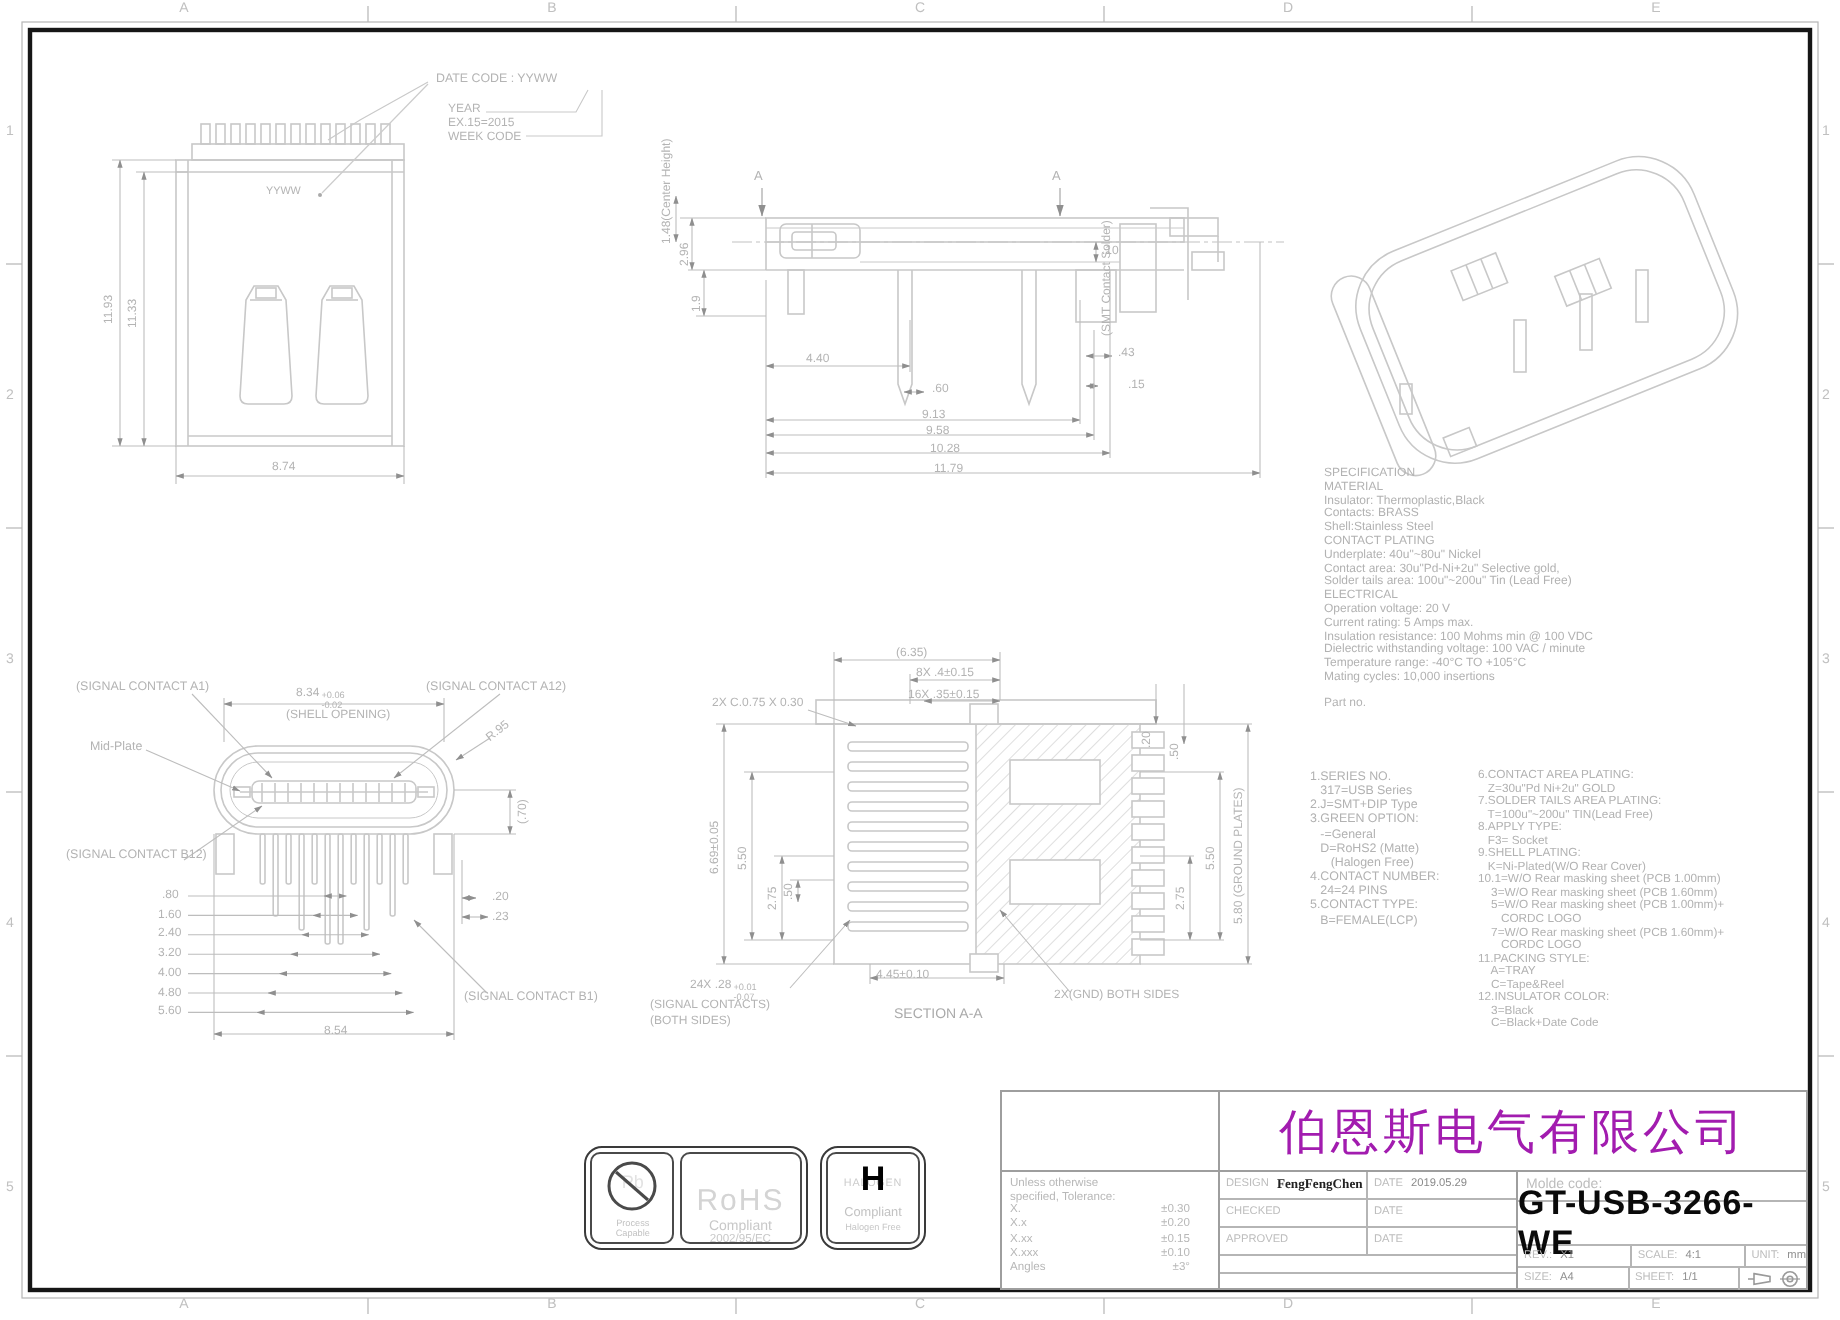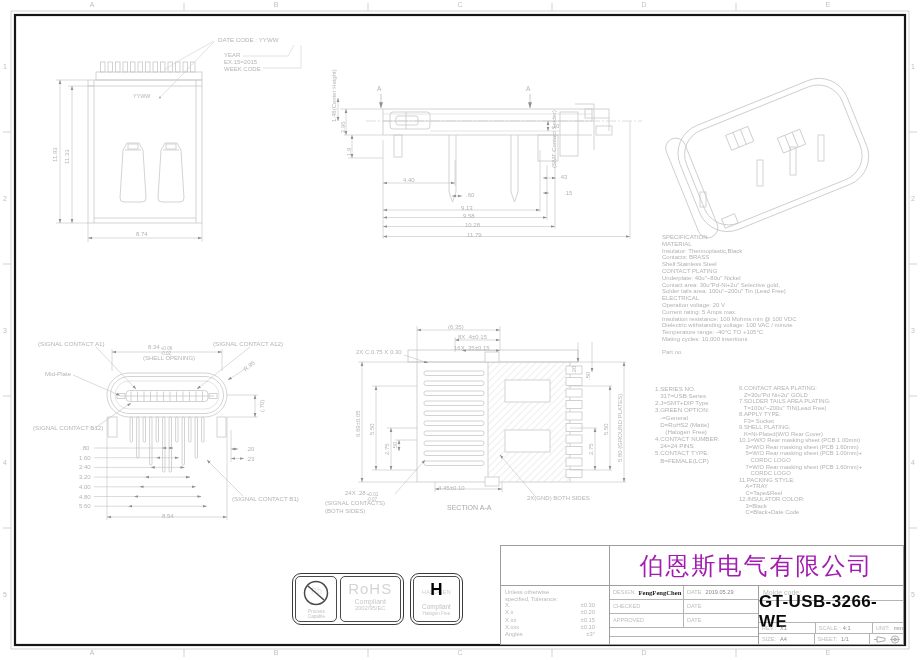--- a/index.html
+++ b/index.html
@@ -40,21 +40,21 @@
   .srow:last-child{border-bottom:none}
   .srow .sc{box-sizing:border-box;padding-left:3px;display:flex}
   .srow .sc+.sc{border-left:0.8px solid #b5b5b5}
   .srow .lbl{margin-right:4px}
   .srow .val{color:#8f8f8f}
   
   .logobox{position:absolute;border:1.7px solid #3a3a3a;border-radius:9px;display:flex;padding:2.4px;gap:2.4px;box-sizing:border-box;background:#fff}
   .lcell{border:1px solid #4a4a4a;border-radius:5px;position:relative;box-sizing:border-box;text-align:center}
   .pbword{position:absolute;top:9px;left:0;width:100%;text-align:center;font-size:9px;color:#e2e2e2}
   .pbcap{position:absolute;bottom:2px;left:0;width:100%;font-size:4.6px;line-height:5px;color:#c2c2c2}
-  .rohsT{font-size:15px;letter-spacing:1px;color:#d4d4d4;margin-top:3px}
+  .rohsT{font-size:15px;letter-spacing:1px;color:#d4d4d4;margin-top:15px}
   .rohsC{font-size:7px;color:#c8c8c8;margin-top:1px}
   .rohsE{font-size:5.8px;color:#c8c8c8}
   .hword{position:absolute;top:12px;left:0;width:100%;font-size:5.4px;letter-spacing:0.4px;color:#cccccc}
   .hbig{position:absolute;top:3px;left:0;width:100%;font-size:17px;font-weight:bold;color:#000}
   .hcomp{position:absolute;top:26px;left:0;width:100%;font-size:6.4px;color:#c2c2c2}
   .hfree{position:absolute;top:34px;left:0;width:100%;font-size:4.6px;color:#c6c6c6}
 </style>
 </head>
 <body>
 

